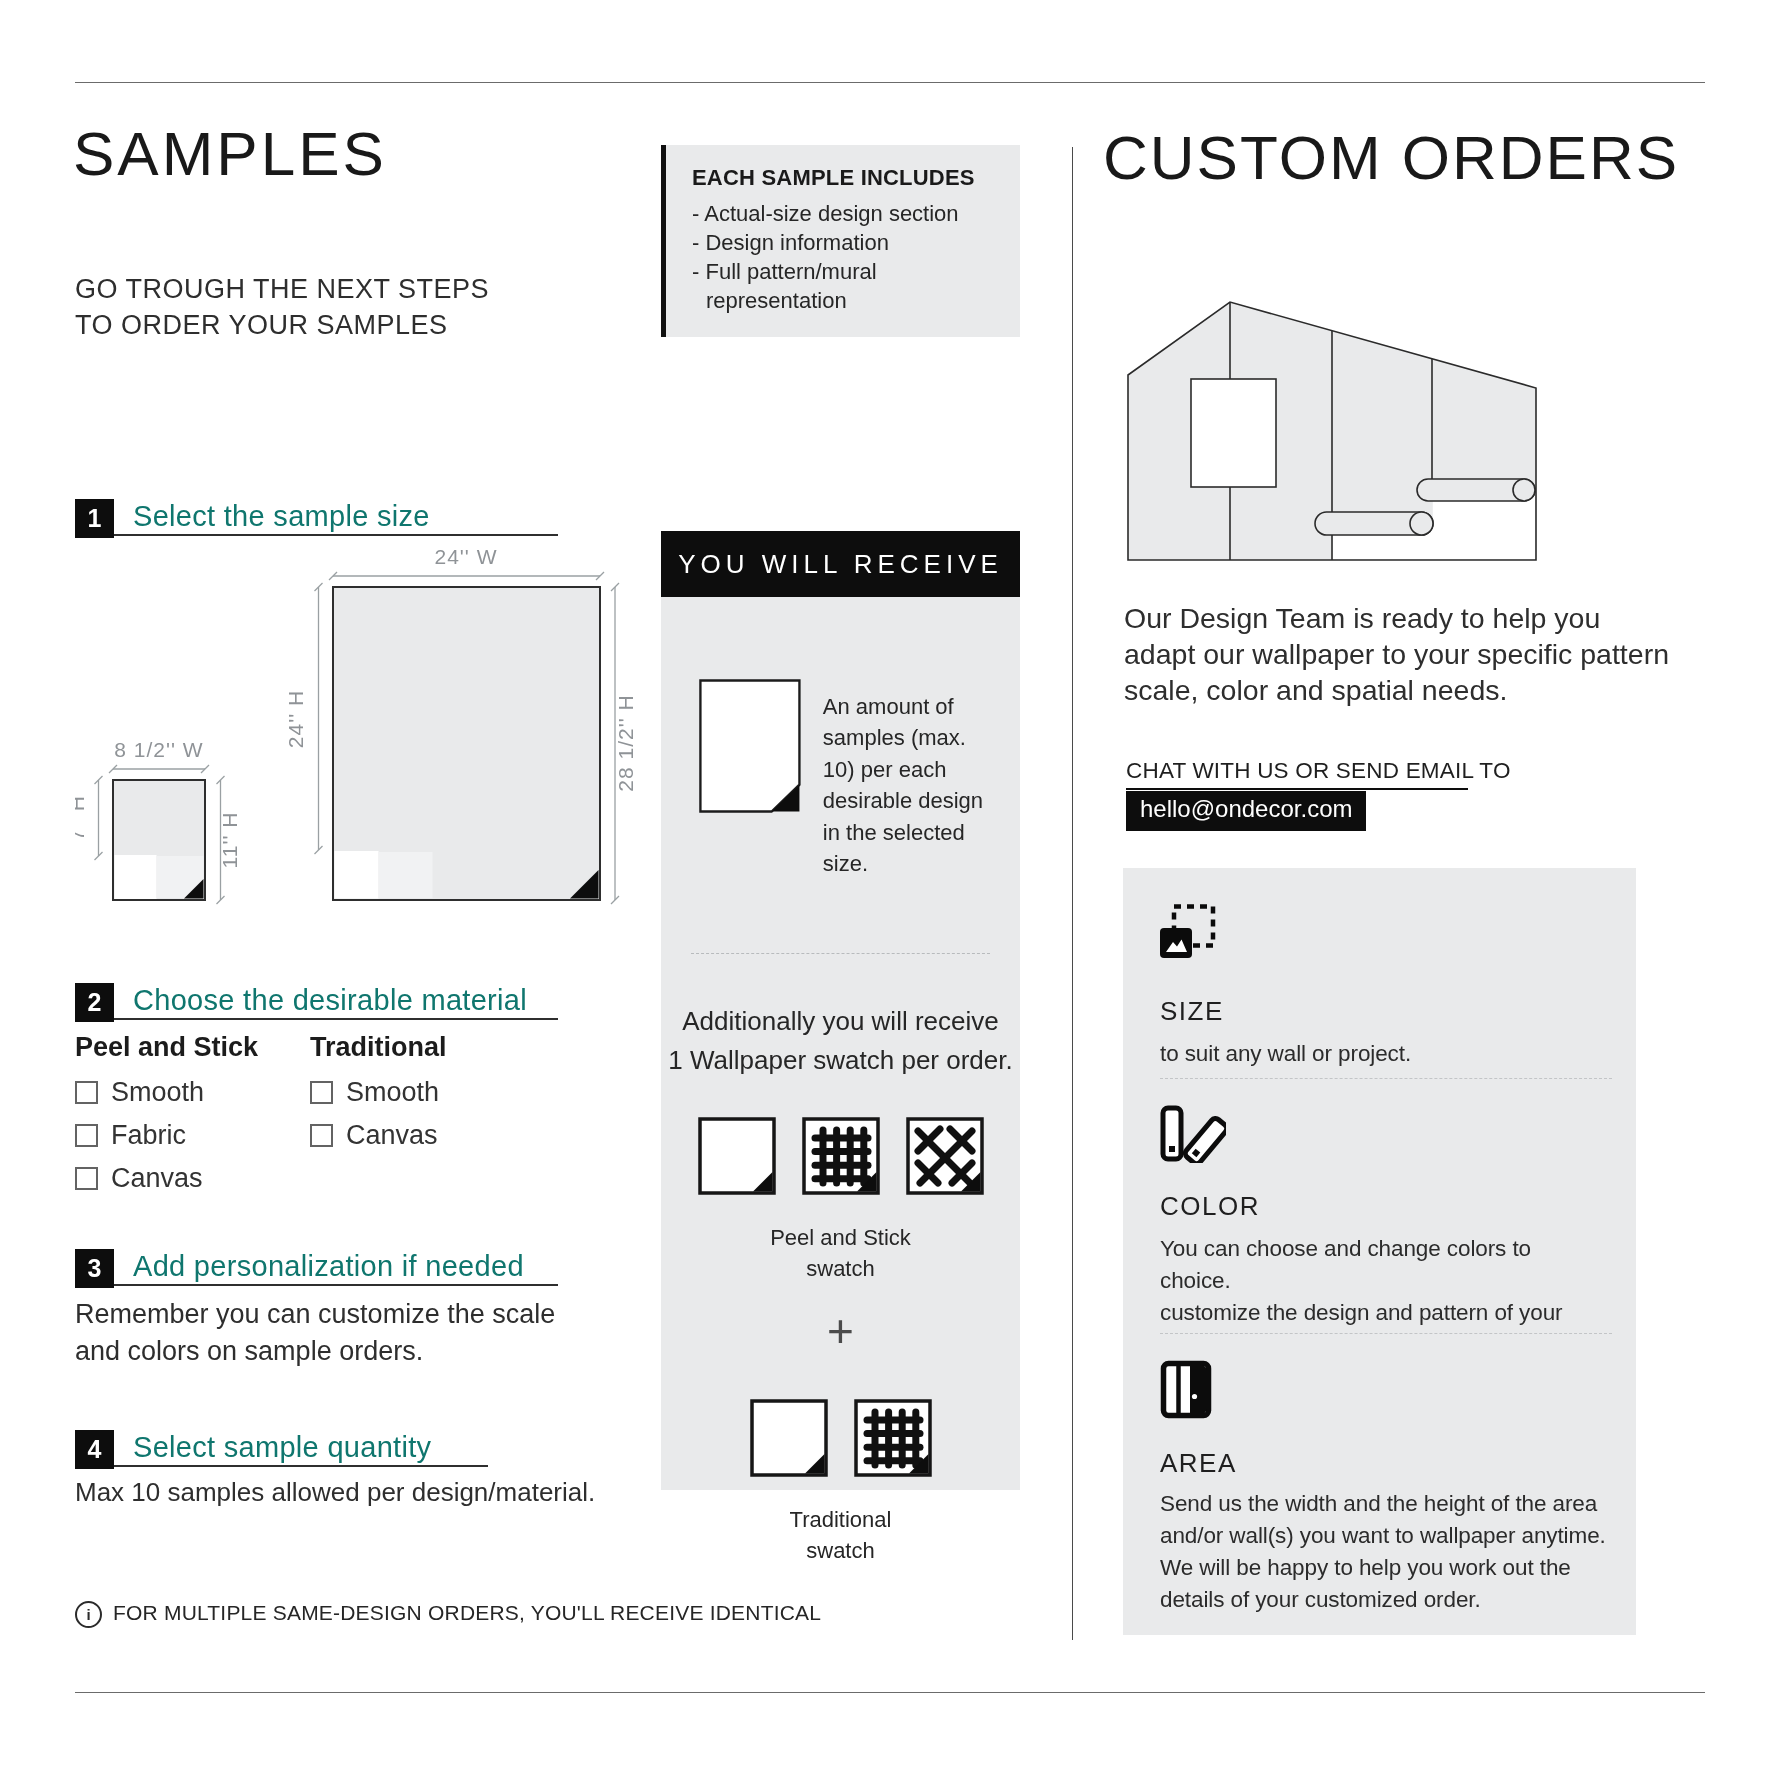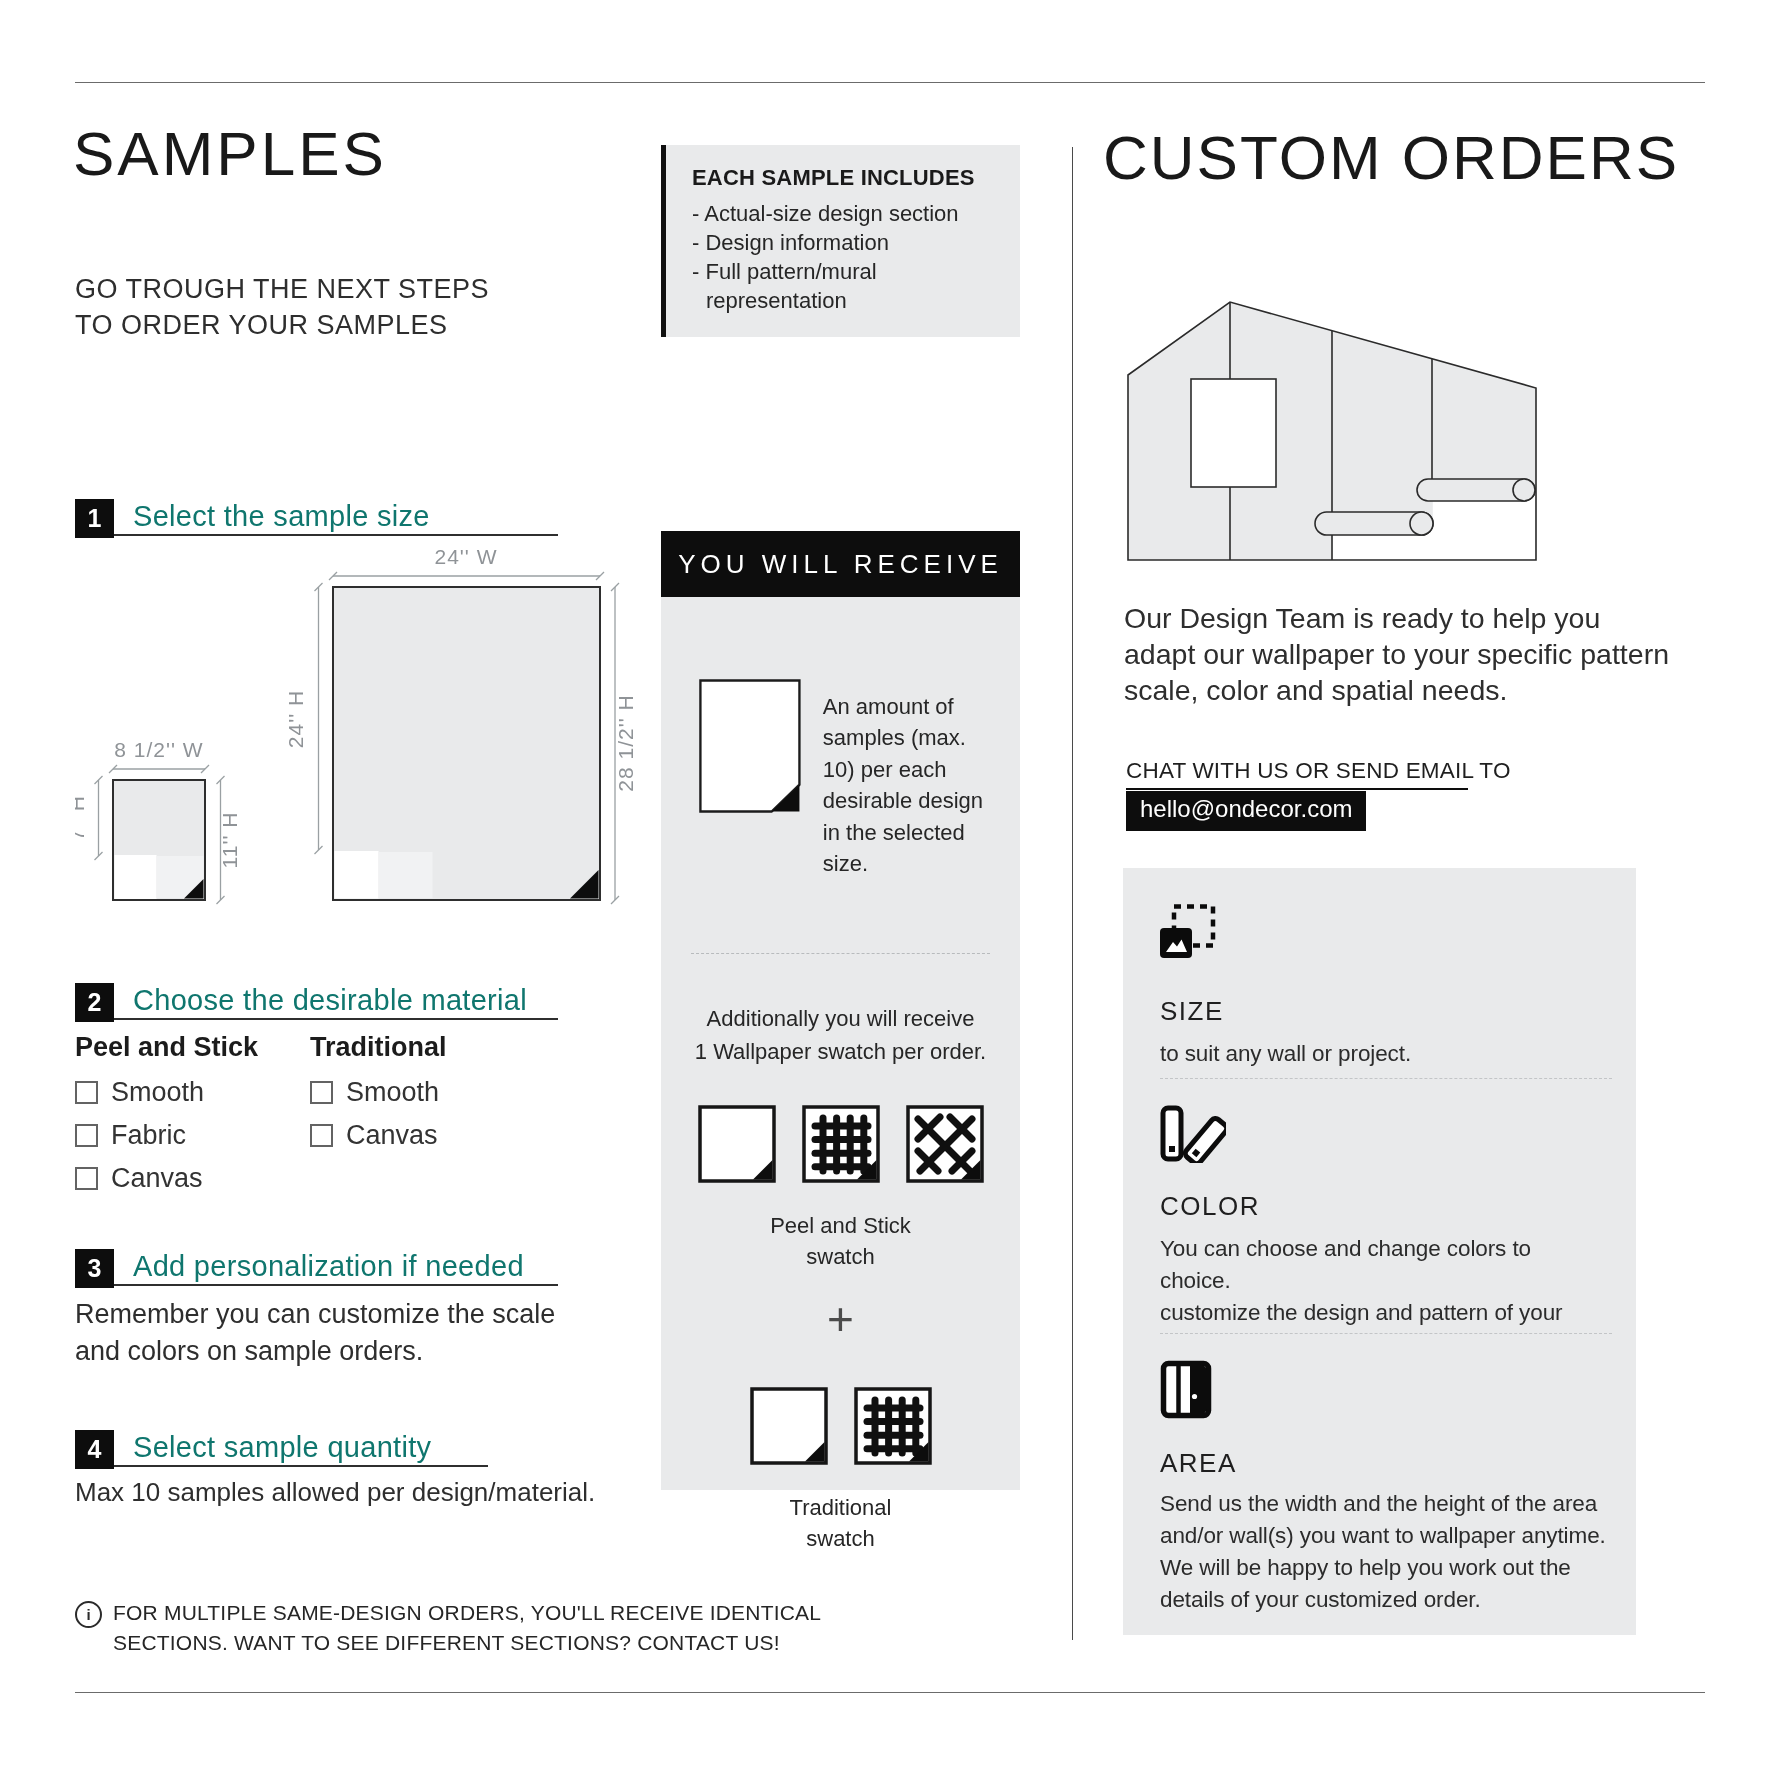--- a/index.html
+++ b/index.html
@@ -42,21 +42,21 @@
   #footnote { left:75px; top:1598px; display:flex; align-items:flex-start; }
   .info-circle { width:23px; height:23px; border:2px solid #2b2b2b; border-radius:50%; font-size:15px; font-weight:700; display:flex; align-items:center; justify-content:center; margin:3px 11px 0 0; flex:0 0 auto; color:#2b2b2b; }
   .footnote-text { font-size:21px; line-height:1.45; letter-spacing:.2px; color:#262626; white-space:nowrap; }
 
   
   #receive-header { left:661px; top:531px; width:359px; height:66px; background:#0d0d0d; color:#ffffff; display:flex; align-items:center; justify-content:center; font-size:26px; letter-spacing:5px; }
   #receive-panel { left:661px; top:597px; width:359px; height:893px; background:#e9eaeb; box-sizing:border-box; }
   .rp-row1 { display:flex; padding:78px 18px 0 38px; }
   .rp-text { margin-left:22px; width:190px; font-size:22px; line-height:1.43; color:#262626; padding-top:16px; }
   .rp-divider { margin:73px 30px 0; border-top:1.5px dashed #b8bbbd; }
-  .rp-additional { margin-top:48px; text-align:center; font-size:22px; line-height:1.5; color:#262626; }
+  .rp-additional { margin-top:48px; text-align:center; font-size:26px; line-height:1.5; color:#262626; }
   .swatch-row { display:flex; justify-content:center; gap:26px; margin-top:37px; }
   .swatch-row2 { display:flex; justify-content:center; gap:26px; margin-top:45px; }
   .swatch-label { margin-top:28px; text-align:center; font-size:22px; line-height:1.4; color:#262626; }
   .plus-row { margin-top:24px; text-align:center; font-size:46px; font-weight:300; color:#4b4b4b; line-height:1; }
 
   
   #custom-title { left:1103px; top:122px; font-size:62px; font-weight:500; letter-spacing:2px; color:#191919; white-space:nowrap; }
   #house { left:1118px; top:293px; width:420px; height:272px; }
   #custom-intro { left:1124px; top:600px; width:545px; font-size:28.5px; line-height:1.27; color:#2e2e2e; }
   #chat-label { left:1126px; top:758px; font-size:22.5px; letter-spacing:.2px; color:#1f1f1f; }
@@ -182,21 +182,20 @@
     </div>
   </div>
 
   <div class="abs" id="personalization-note">Remember you can customize the scale and colors on sample orders.</div>
   <div class="abs" id="quantity-note">Max 10 samples allowed per design/material.</div>
 
   <div class="abs" id="footnote">
     <span class="info-circle">i</span>
     <div class="footnote-text">
       <div>FOR MULTIPLE SAME-DESIGN ORDERS, YOU'LL RECEIVE IDENTICAL</div>
-      <div>SECTIONS. WANT TO SEE DIFFERENT SECTIONS? CONTACT US!</div>
     </div>
   </div>
 
   <div class="abs" id="receive-header">YOU WILL RECEIVE</div>
   <div class="abs" id="receive-panel">
     <div class="rp-row1">
       <svg width="108" height="142" viewBox="0 0 108 142">
         <polygon points="1.5,1.5 106.5,1.5 106.5,112 77,140.5 1.5,140.5" fill="#ffffff" stroke="#1c1c1c" stroke-width="2.5"></polygon>
         <polygon points="77,140.5 106.5,112 106.5,140.5" fill="#0d0d0d"></polygon>
       </svg>

